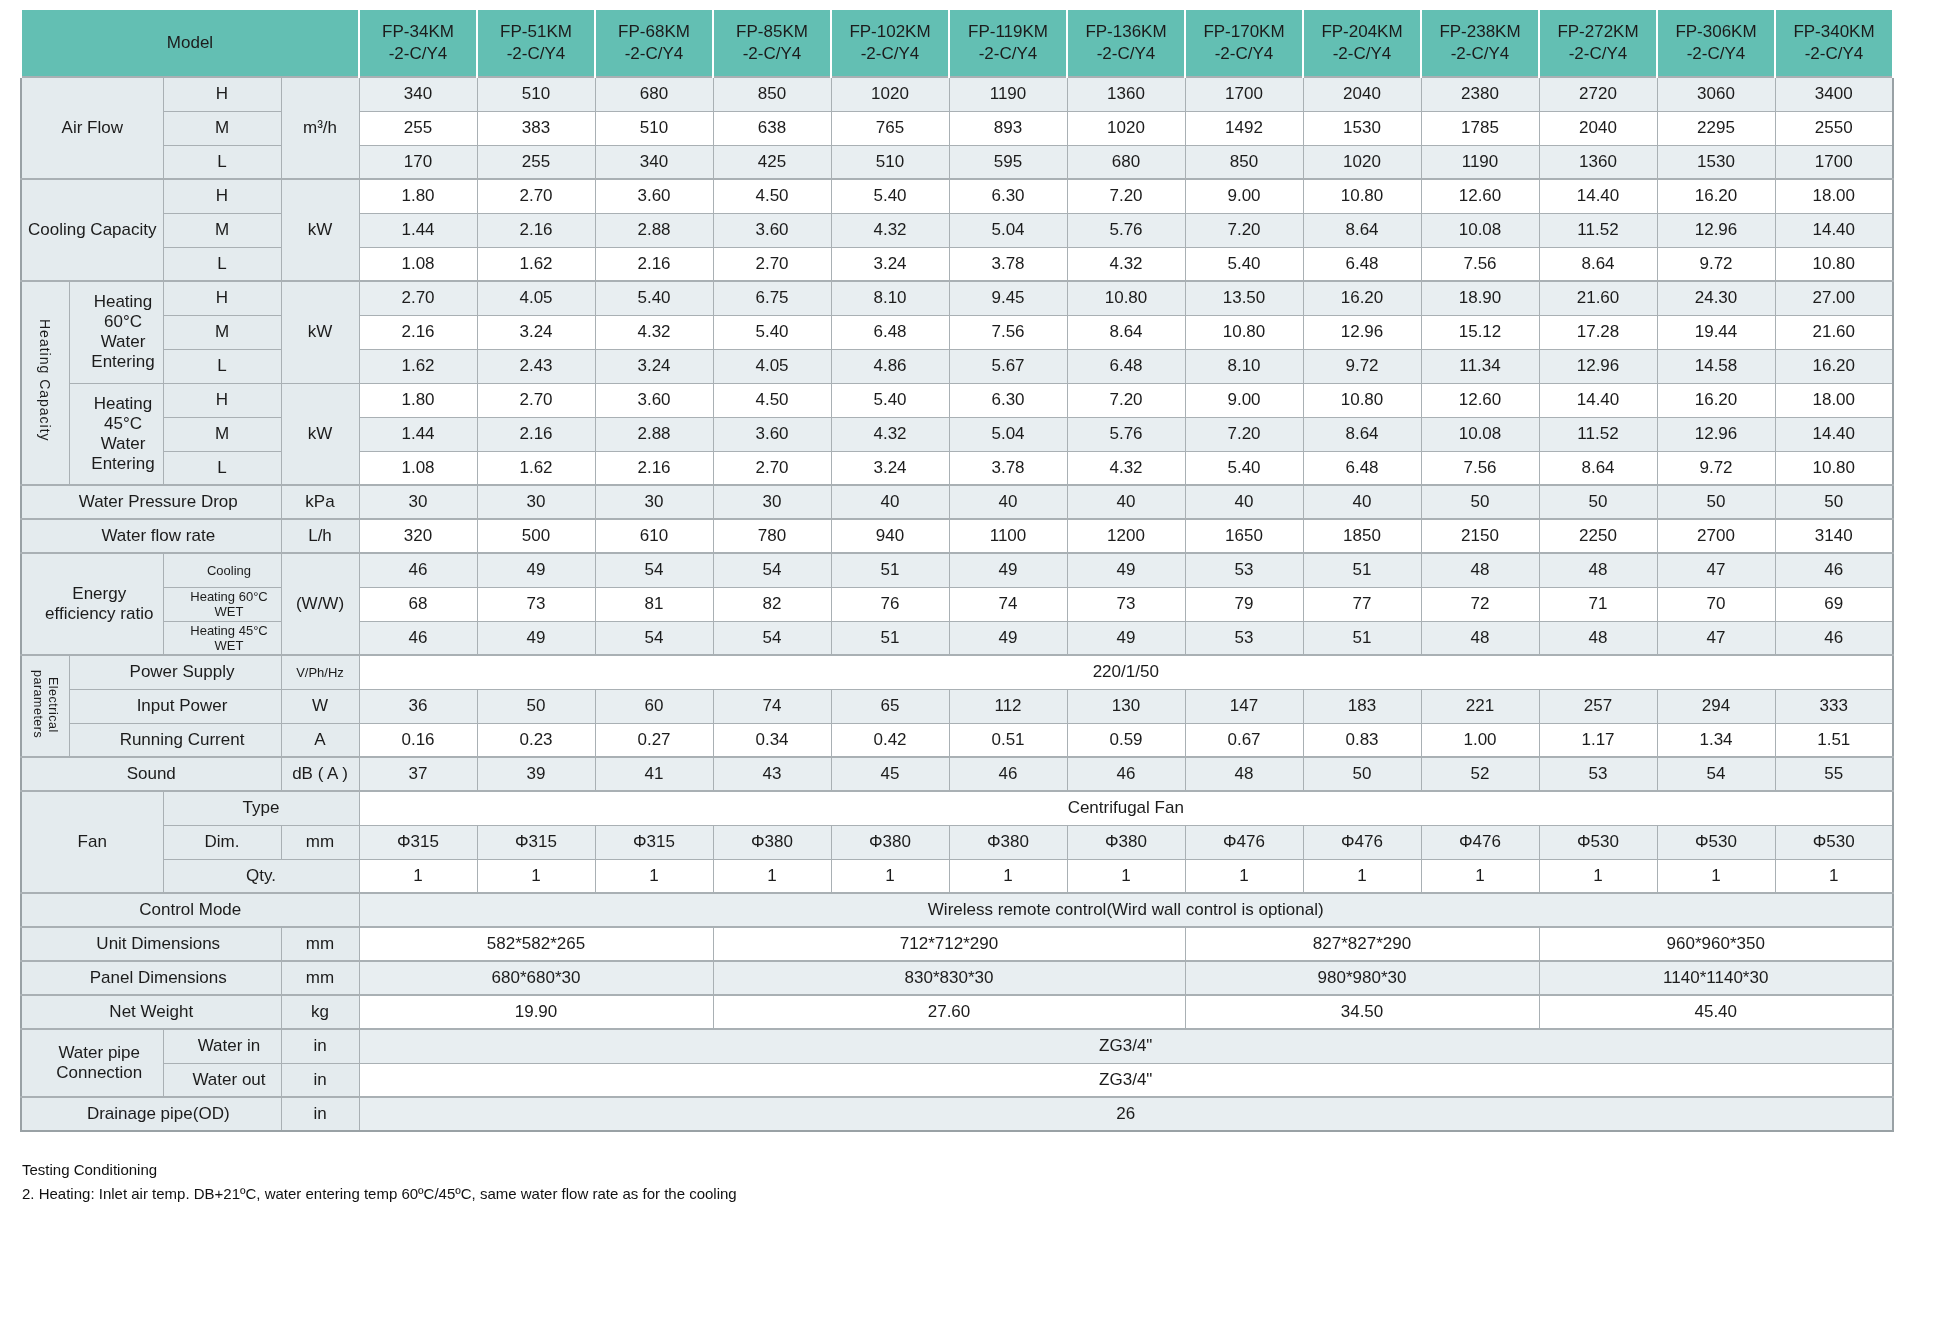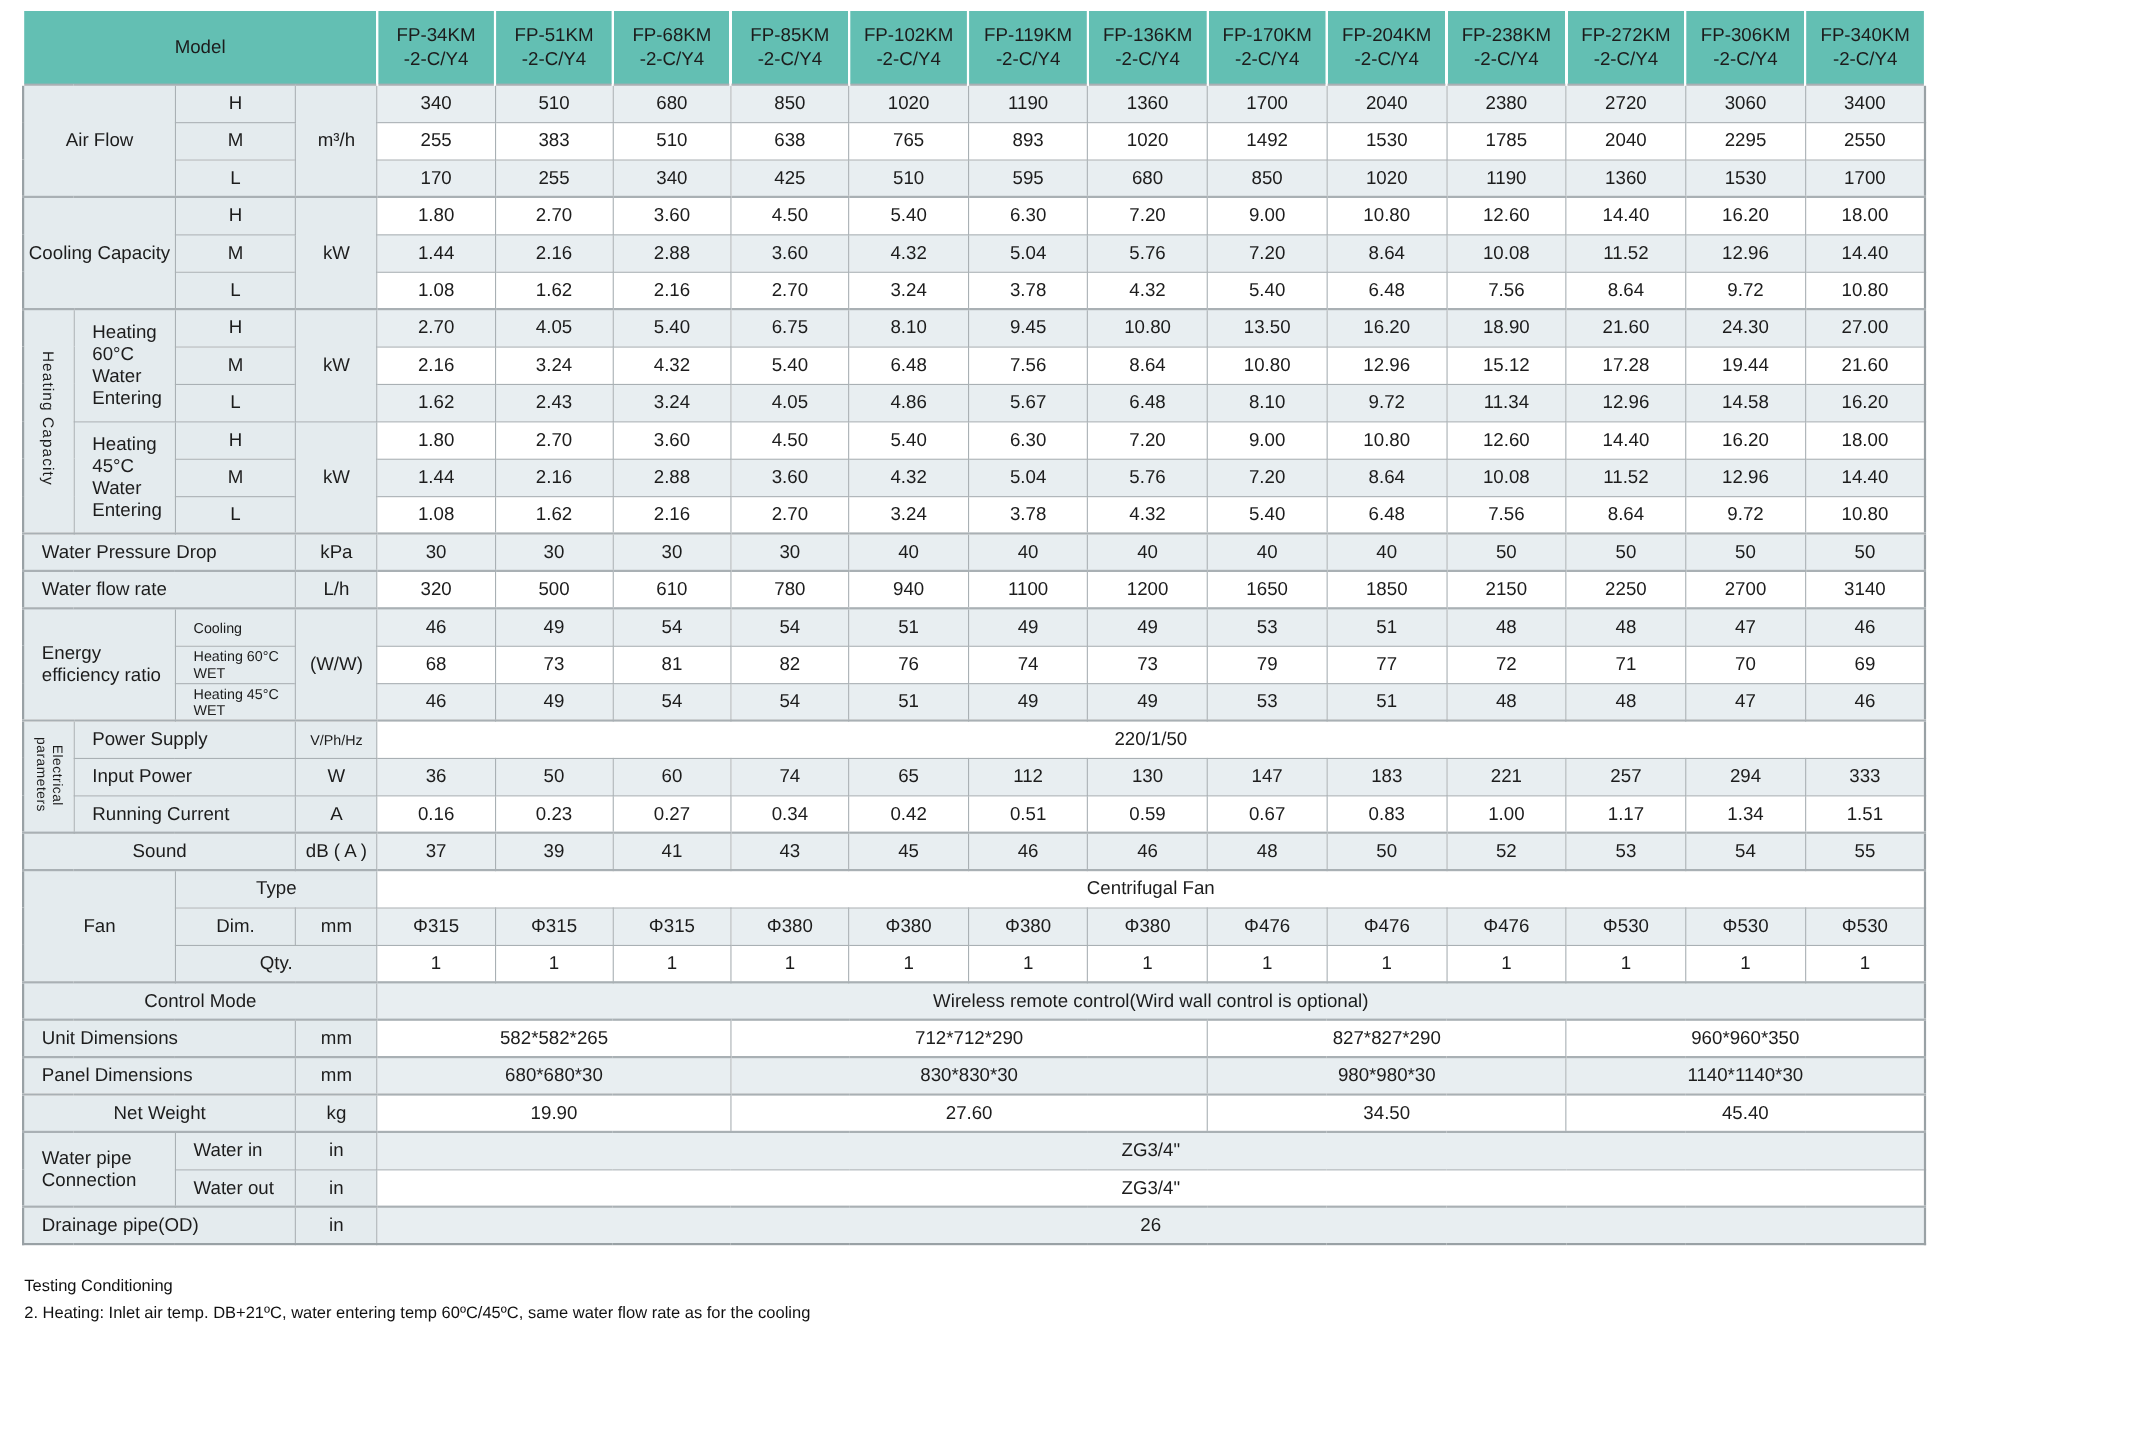--- a/index.html
+++ b/index.html
@@ -6,21 +6,21 @@
     --header-teal:#63bfb3;
     --label-bg:#e4ebee;
     --stripe-bg:#e8eef1;
     --row-white:#ffffff;
     --border:#a9b0b4;
     --text:#1c1c1c;
   }
   *{box-sizing:border-box;margin:0;padding:0;}
   html,body{width:1942px;height:1320px;background:#ffffff;overflow:hidden;}
   body{font-family:"Liberation Sans","DejaVu Sans",sans-serif;color:var(--text);}
-  .page{position:relative;width:1751px;height:1320px;}
+  .page{position:relative;width:1942px;height:1320px;}
   table.spec{
     position:absolute;left:20px;top:8px;
     border-collapse:collapse;table-layout:fixed;
     border:2px solid #99a1a5;
   }
   th,td{
     border:1px solid var(--border);
     height:34px;
     text-align:center;vertical-align:middle;
     font-size:17px;line-height:1.18;
@@ -32,21 +32,21 @@
     height:68px;
     border:2px solid #ffffff;
     border-bottom:1px solid var(--border);
     white-space:pre-line;
     font-size:17px;line-height:1.3;font-weight:400;
   }
   td.lab{background:var(--label-bg);}
   td.unit{background:var(--label-bg);}
   td.va{background:var(--stripe-bg);}
   td.vb{background:var(--row-white);}
-  td.left{text-align:left;padding-left:16px;}
+  td.left{text-align:center;padding-left:16px;}
   td.small{font-size:13px;}
   tr.sec td{border-top-width:2px;}
   .vtext{
     writing-mode:vertical-rl;
     display:inline-block;
     font-size:14px;line-height:1.15;letter-spacing:1px;
     max-height:200px;white-space:normal;
   }
   td.small .vtext{font-size:12.5px;letter-spacing:0.5px;}
   .notes{

